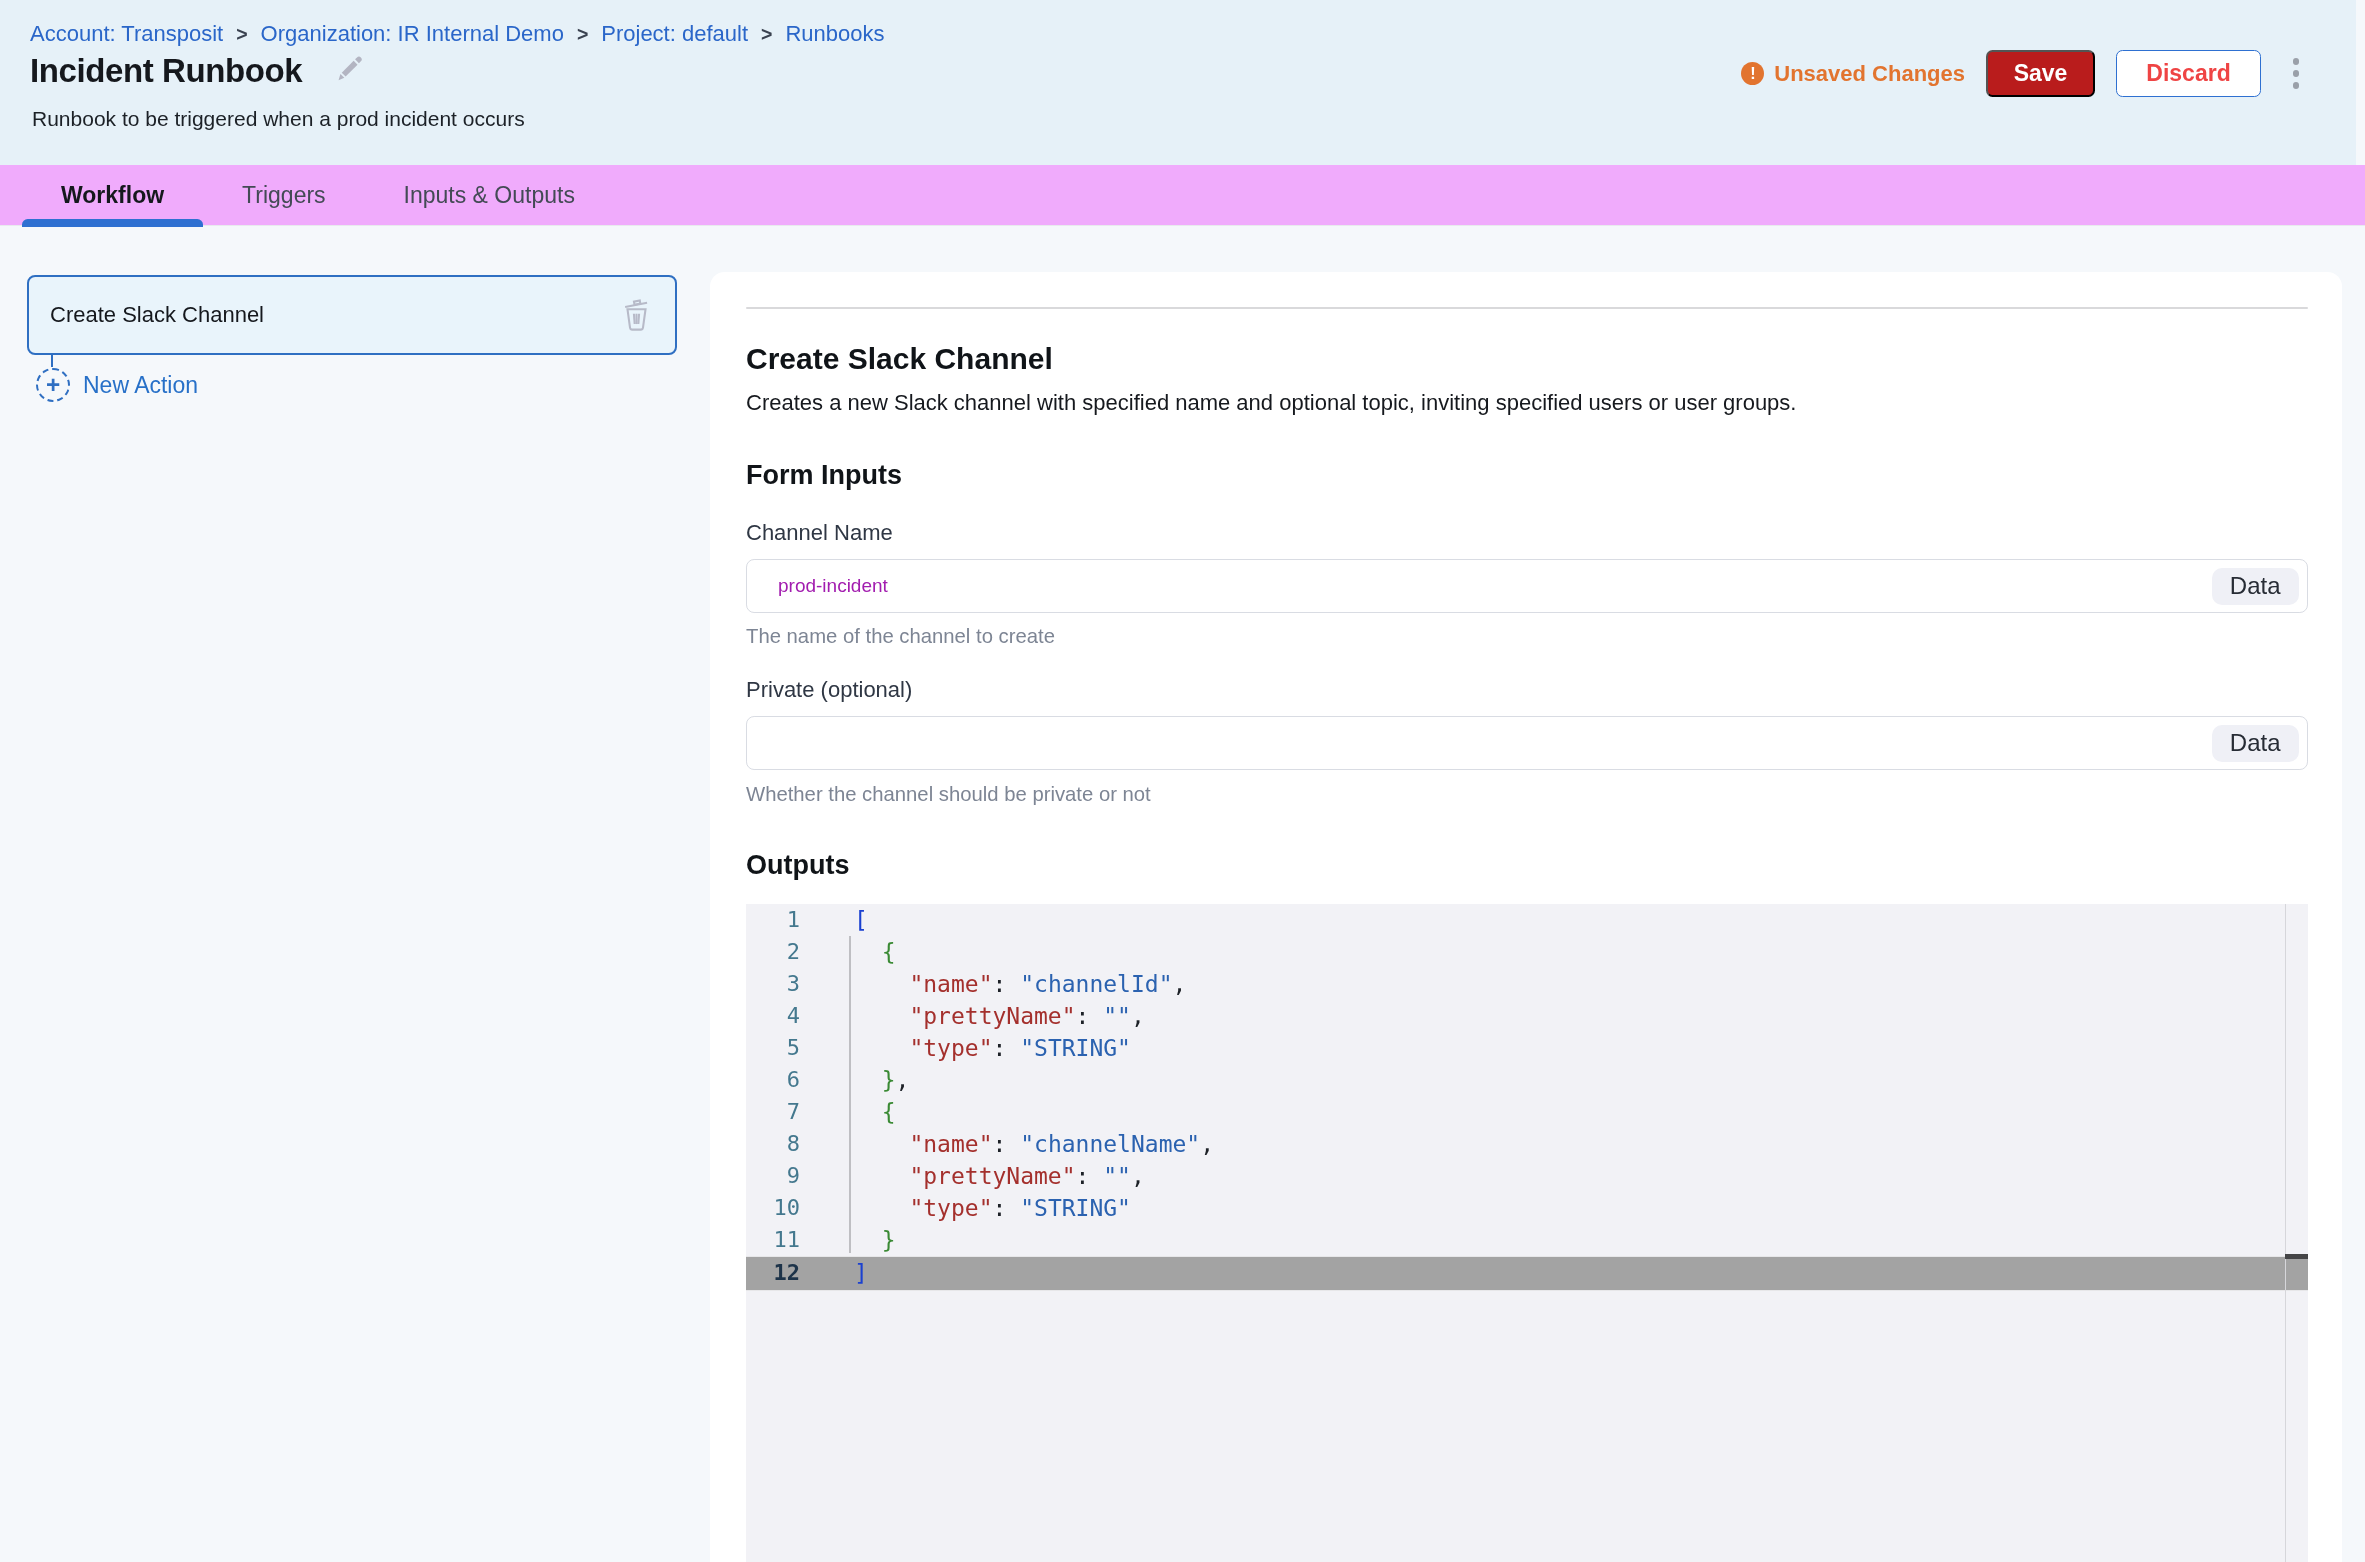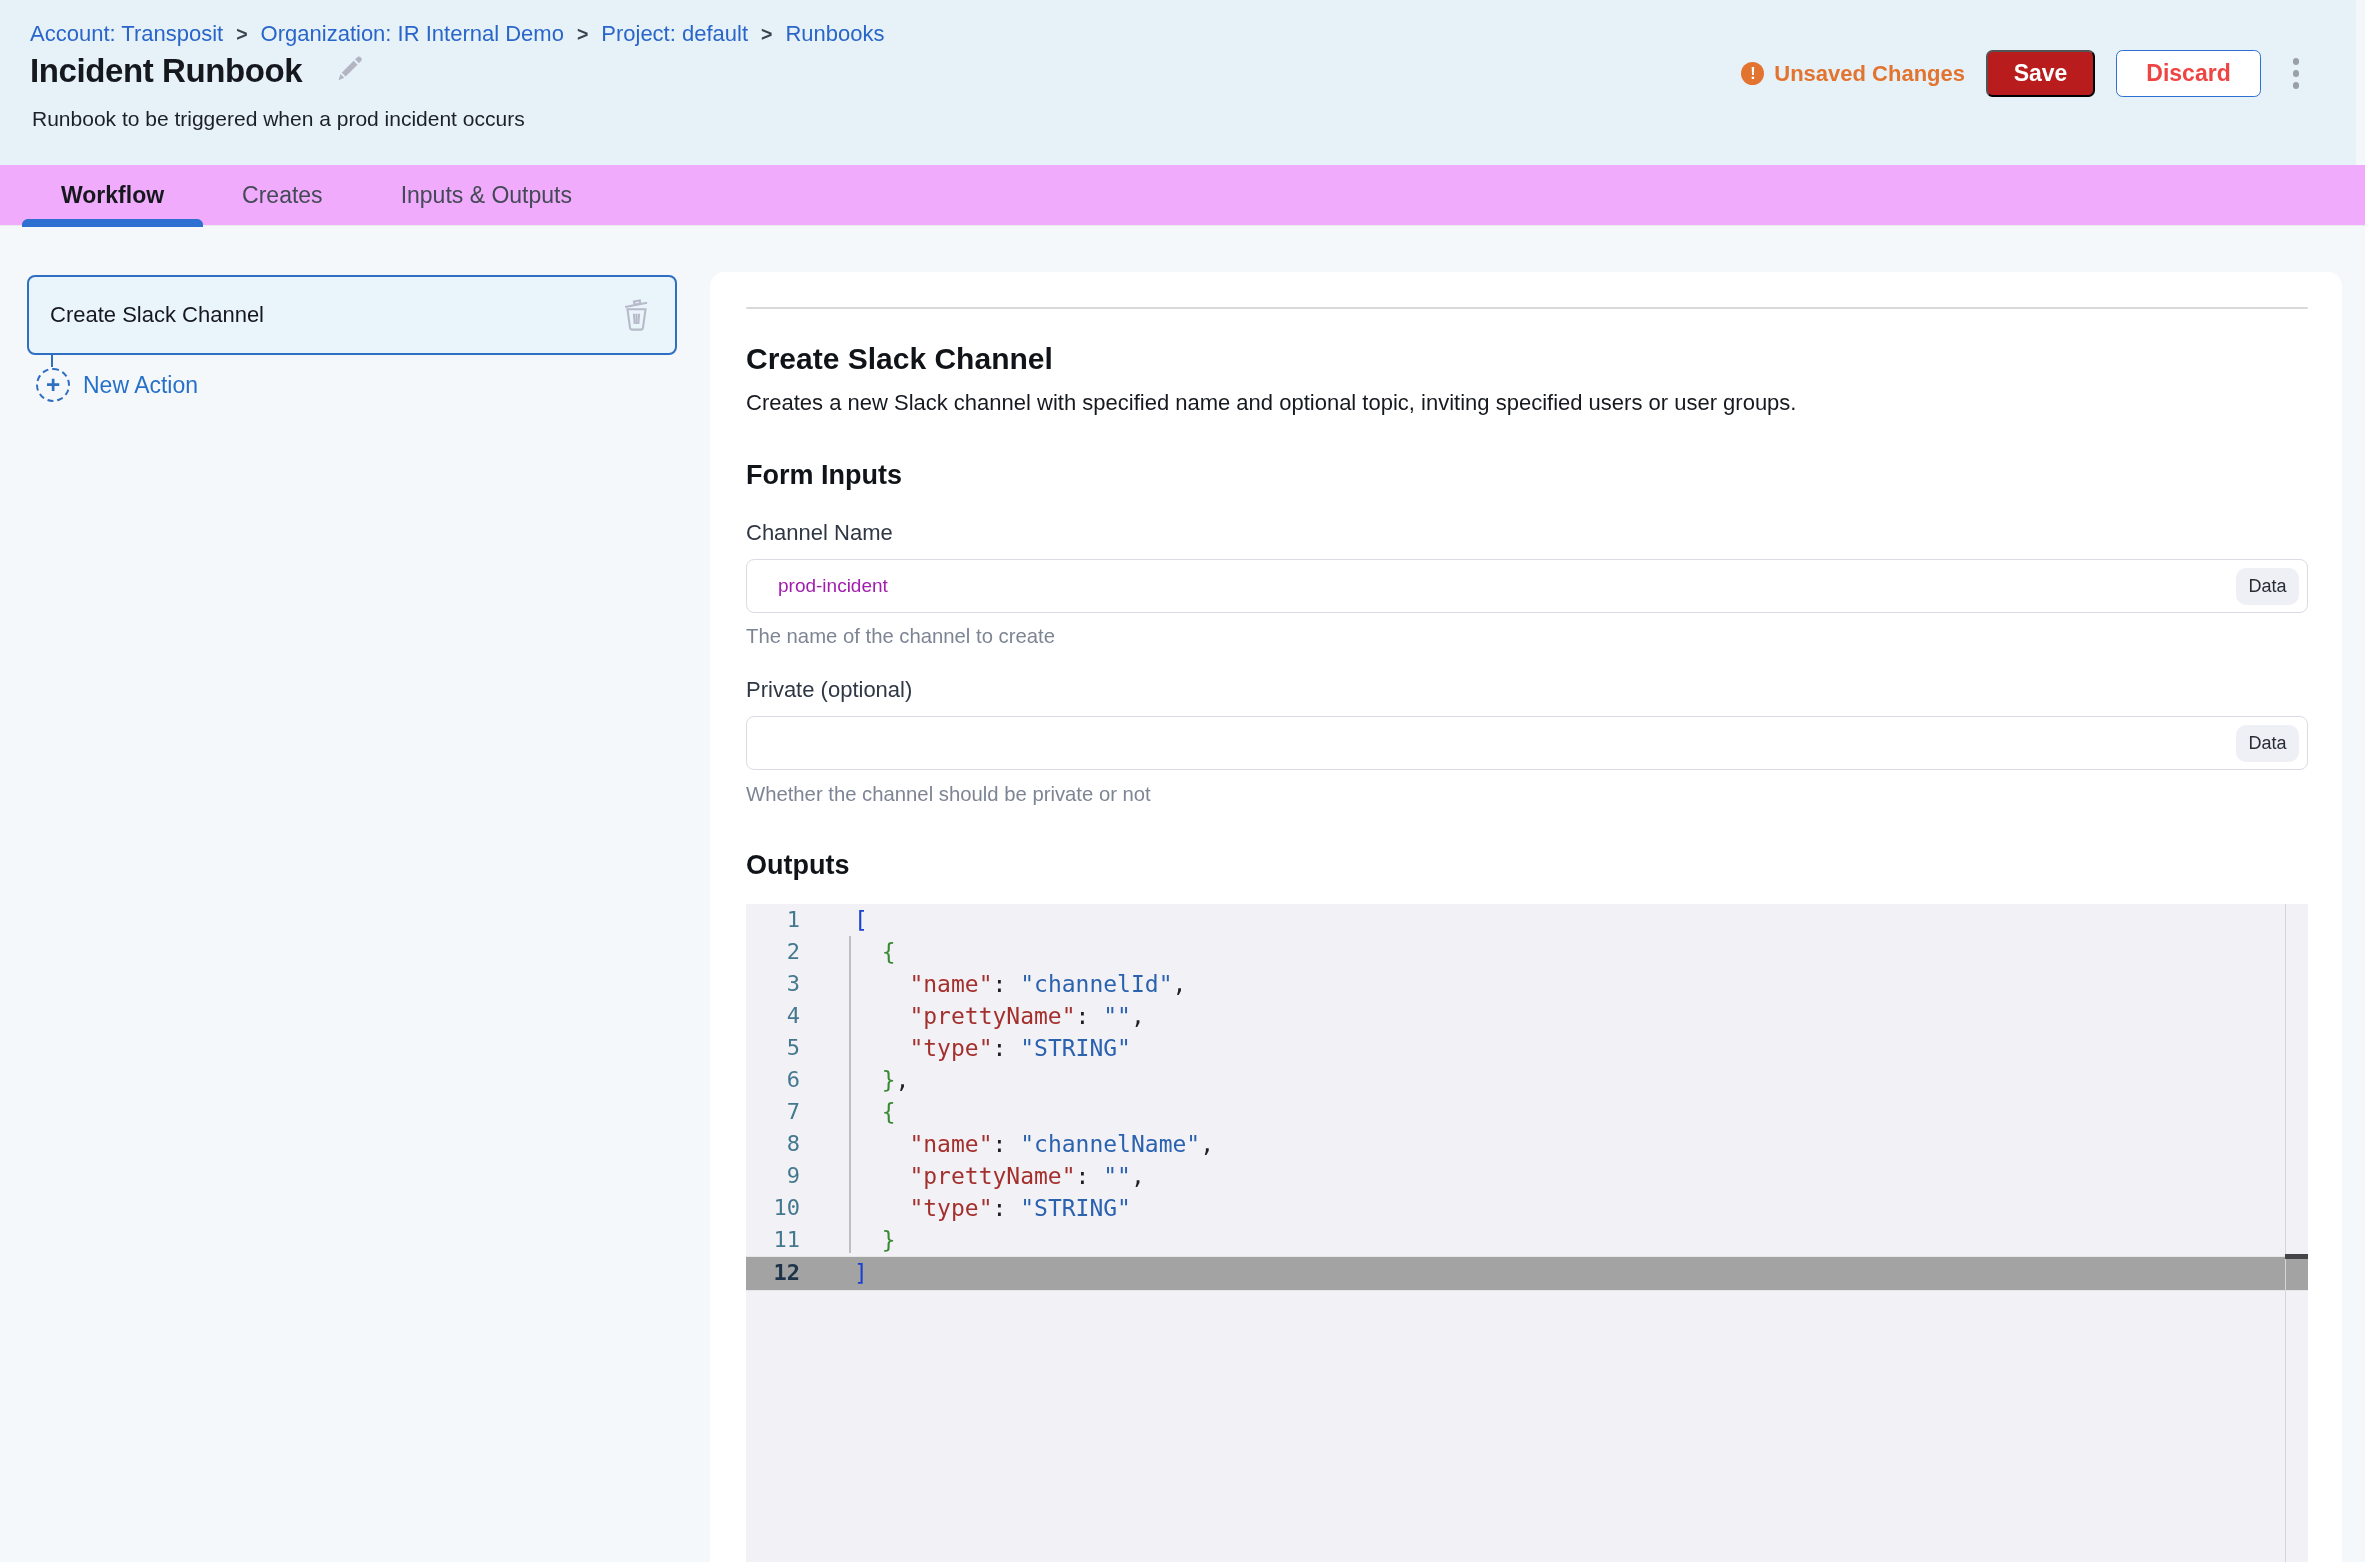--- a/index.html
+++ b/index.html
@@ -54,22 +54,22 @@
                border-radius:14.6px 14.6px 0 0; padding:0 34px 0 36px; }
   .top-divider { margin-top:35px; height:1.6px; background:#d9d9db; border-radius:1.6px; }
   .action-title { margin-top:33px; font-size:30px; font-weight:700; color:#101418; }
   .action-desc { margin-top:14.6px; font-size:22px; color:#16191e; }
   .section-heading { margin-top:44px; font-size:27px; font-weight:700; color:#101418; }
   .field-label { margin-top:29px; font-size:22px; color:#2f3744; }
   .text-input { margin-top:13px; height:54px; background:#fff; border:1.6px solid #d9dce3; border-radius:8.1px;
                 display:flex; align-items:center; padding:0 8.1px 0 21px; }
   .text-input input { flex:1; border:none; outline:none; background:transparent; font-size:19px; color:#a21caf;
                       font-family:"Liberation Sans", sans-serif;margin-left:8px; }
-  .data-btn { flex:none; height:37px; padding:0 12px; background:#eff0f6; border-radius:10px; border:none;
-              font-size:18px; color:#272c35; display:flex; align-items:center; cursor:pointer;
+  .data-btn { flex:none; height:37px; padding:0 18px; background:#eff0f6; border-radius:10px; border:none;
+              font-size:24px; color:#272c35; display:flex; align-items:center; cursor:pointer;
               font-family:"Liberation Sans", sans-serif; }
   .helper { margin-top:12.2px; font-size:20.3px; color:#7d8594; }
 
   
   .editor { margin-top:23px; height:706px; background:#f2f2f6; position:relative; overflow:hidden;
             font-family:"DejaVu Sans Mono", monospace; font-size:23px; }
   .code-line { display:flex; height:32px; line-height:32px; }
   .code-line .ln { flex:none; width:54px; text-align:right; color:#44788e; font-size:22px; }
   .code-line .code { flex:1; padding-left:54px; white-space:pre; color:#1d2127; }
   .code-line.active { background:#a3a3a3; border-top:1.6px solid #e7e7e9; border-bottom:1.6px solid #e7e7e9; height:35px; }
@@ -120,21 +120,21 @@
     <div class="kebab">
       <i></i>
         <i></i>
         <i></i>
     </div>
   </div>
 </div>
 
 <div class="tabbar">
   <div class="tab active">Workflow</div>
-  <div class="tab">Creates</div>
+  <div class="tab">Triggers</div>
   <div class="tab">Inputs &amp; Outputs</div>
 </div>
 
 <div class="left-panel">
   <div class="action-card">
     <span class="action-card-label">Create Slack Channel</span>
     <span class="trash-btn">
       <svg width="31" height="34" viewBox="0 0 24 26" fill="none" stroke="#b7bac8" stroke-width="1.6">
         <path d="M5 8.5 L7 23 a1.5 1.5 0 0 0 1.5 1.3 h7 a1.5 1.5 0 0 0 1.5-1.3 L19 8.5 Z"></path>
         <line x1="10" y1="12" x2="10.6" y2="20"></line>

